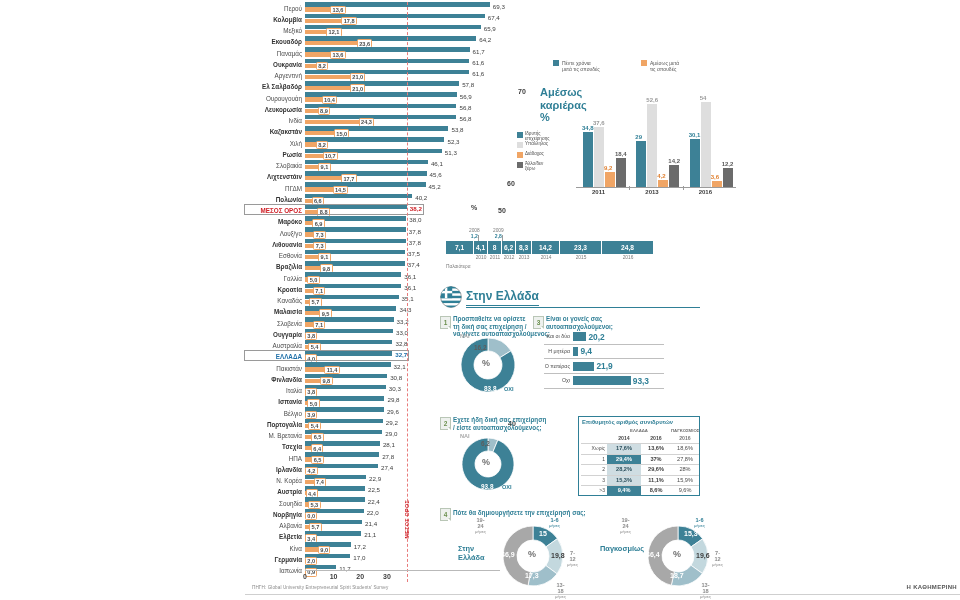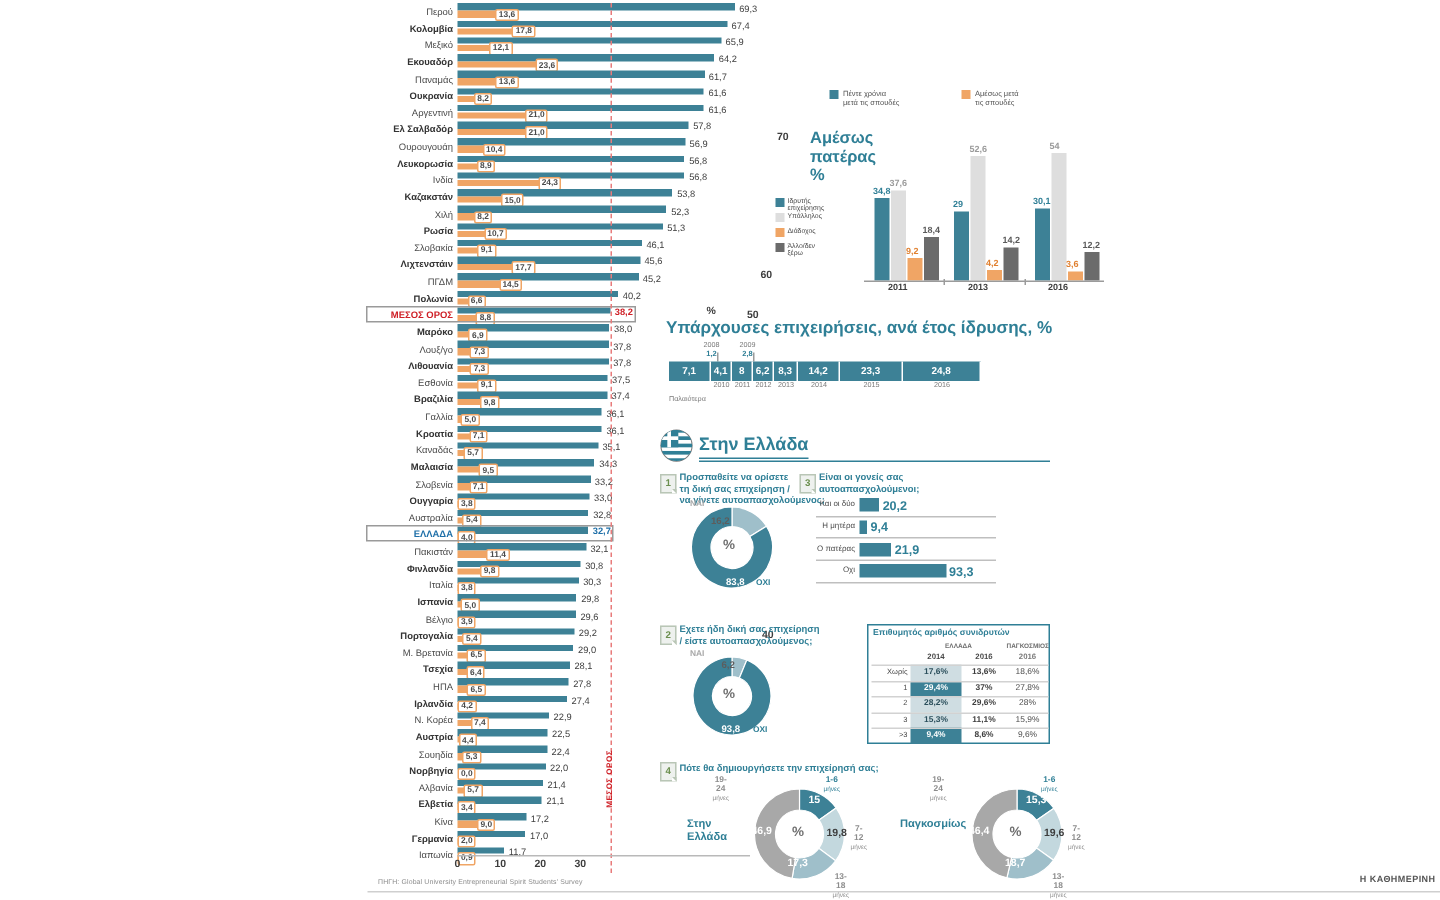--- a/index.html
+++ b/index.html
@@ -661,21 +661,21 @@
     <div class="lg-item" style="left:0;">
       <span class="lg-sw" style="background:#3d8196;"></span><span class="lg-tx"><span>Πέντε χρόνια</span><br><span>μετά τις σπουδές</span></span>
     </div>
     <div class="lg-item" style="left:88px;">
       <span class="lg-sw" style="background:#f0a565;"></span><span class="lg-tx"><span>Αμέσως μετά</span><br><span>τις σπουδές</span></span>
     </div>
   </div>
 
   <div class="cg-title">
     <span>Αμέσως</span><br>
-    <span>πατέρας</span><br>
+    <span>καριέρας</span><br>
     <span>%</span>
   </div>
   <div class="cg-legend" id="cglegend">
       <div class="cgl">
         <span class="sw" style="background: rgb(61, 129, 150);"></span>
         <span class="tx">Ιδρυτής<br>επιχείρησης</span>
       </div>
       <div class="cgl">
         <span class="sw" style="background: rgb(222, 222, 222);"></span>
         <span class="tx">Υπάλληλος</span>
@@ -717,21 +717,20 @@
     </div>
   <div class="cg-axis"></div>
   <div class="cg-years" id="cgyears">
       <span style="left: 16px;">2011</span>
       <span style="left: 69.3333px;">2013</span>
       <div class="cg-sep" style="left: 53.3333px;"></div>
       <span style="left: 122.667px;">2016</span>
       <div class="cg-sep" style="left: 106.667px;"></div>
     </div>
 
-  <div class="eb-title">Υπάρχουσες επιχειρήσεις, ανά έτος ίδρυσης, %</div>
   <div class="eb-wrap" id="ebwrap">
       <div class="eb-top" style="left: 23px;">
         <div>2008</div>
         <div class="eb-topv">1,2</div>
       </div>
       <div class="eb-tick" style="left: 32px;"></div>
       <div class="eb-top" style="left: 47px;">
         <div>2009</div>
         <div class="eb-topv">2,8</div>
       </div>

